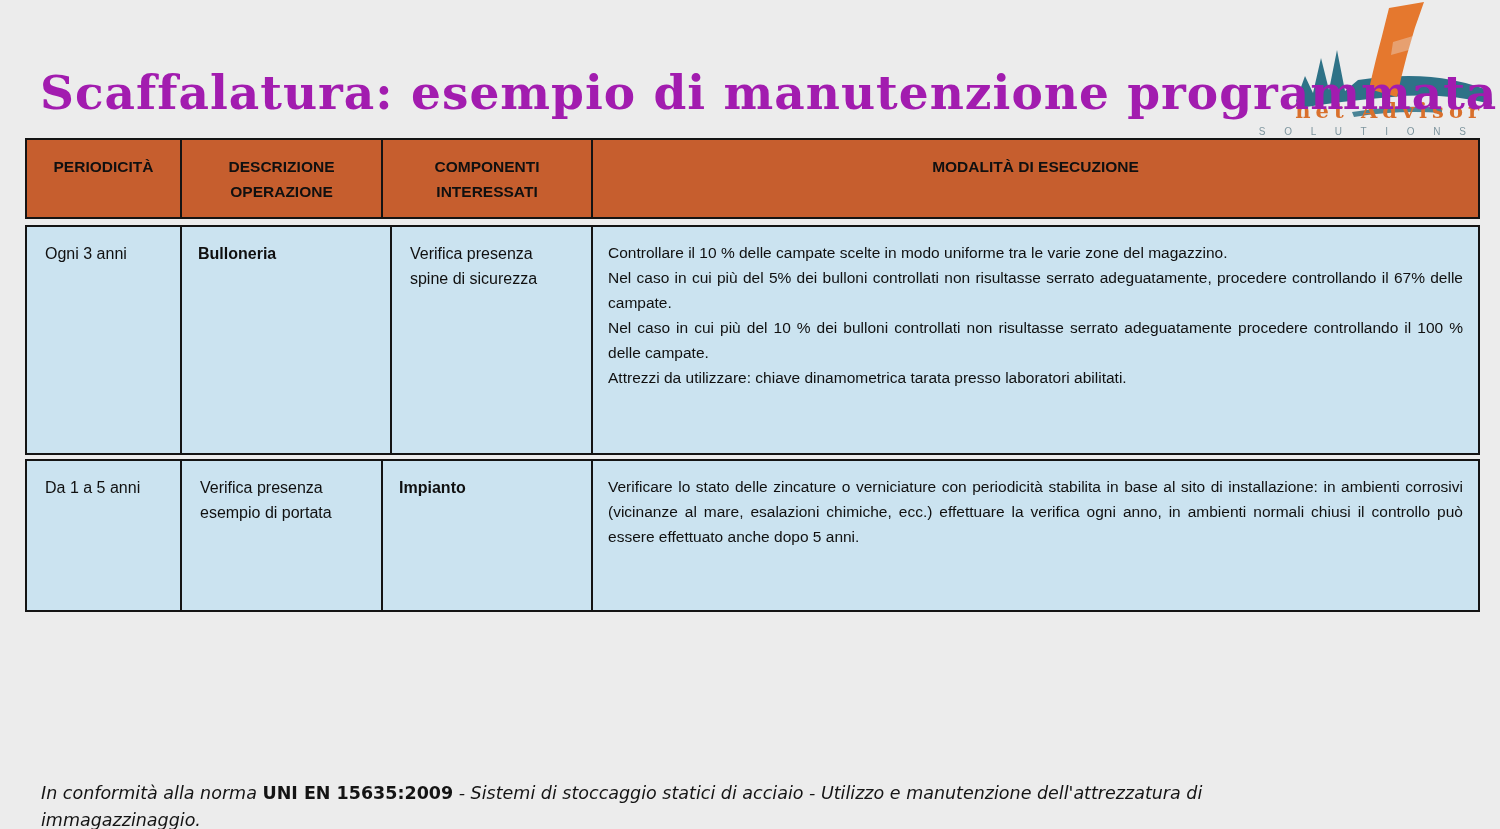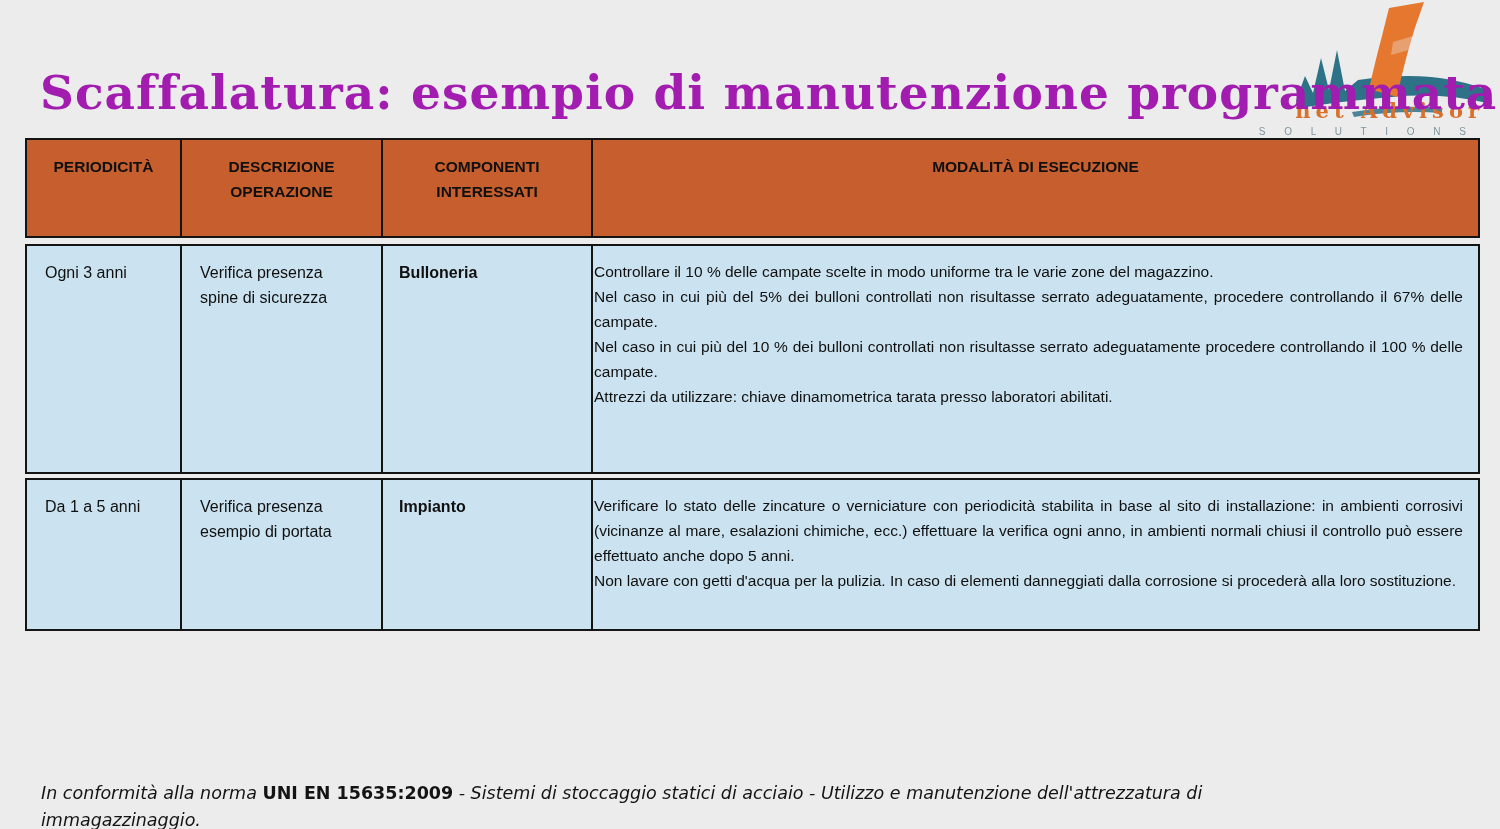--- a/index.html
+++ b/index.html
@@ -54,21 +54,21 @@
     z-index: 3;
   }
 
   
   .maint-table {
     position: absolute;
     left: 25px; top: 138px;
     width: 1455px;
   }
   .trow { display: flex; }
-  .trow.thead { height: 100px; margin-bottom: 6px; border-radius: 29px; }
+  .trow.thead { height: 81px; margin-bottom: 6px; border-radius: 29px; }
   .trow.r1 { height: 230px; margin-bottom: 4px; justify-content: space-between; }
   .trow.r2 { height: 153px; }
   .cell {
     box-sizing: border-box;
     border: 2px solid #141414;
     overflow: hidden;
   }
   .cell + .cell { border-left: none; }
   .c1 { width: 10.79%; }
   .c2 { width: 13.82%; }
@@ -88,21 +88,21 @@
     font-size: 16px;
     line-height: 25px;
     padding: 14px 22px 0 18px;
     color: #101010;
   }
   .trow.body .cell.c3 { font-weight: bold; padding-left: 16px; }
   .trow.body .cell.c4 {
     text-align: justify;
     font-size: 15.5px;
     line-height: 25px;
-    padding: 13px 15px 0 1px;
+    padding: 13px 15px 0 15px;
   }
   .cell p { margin: 0; }
 
   
   .footer {
     position: absolute;
     left: 41px; top: 780px;
     width: 1290px;
     font-family: "DejaVu Sans", sans-serif;
     font-style: italic;
@@ -136,34 +136,33 @@
 <div class="maint-table">
   <div class="trow thead">
     <div class="cell c1">PERIODICITÀ</div>
     <div class="cell c2">DESCRIZIONE OPERAZIONE</div>
     <div class="cell c3">COMPONENTI INTERESSATI</div>
     <div class="cell c4">MODALITÀ DI ESECUZIONE</div>
   </div>
 
   <div class="trow body r1">
     <div class="cell c1">Ogni 3 anni</div>
+    <div class="cell c3">Bulloneria</div>
     <div class="cell c2">Verifica presenza spine di sicurezza</div>
-    <div class="cell c3">Bulloneria</div>
     <div class="cell c4">
       <p>Controllare il 10 % delle campate scelte in modo uniforme tra le varie zone del magazzino.</p>
       <p>Nel caso in cui più del 5% dei bulloni controllati non risultasse serrato adeguatamente, procedere controllando il 67% delle campate.</p>
       <p>Nel caso in cui più del 10 % dei bulloni controllati non risultasse serrato adeguatamente procedere controllando il 100 % delle campate.</p>
       <p>Attrezzi da utilizzare: chiave dinamometrica tarata presso laboratori abilitati.</p>
     </div>
   </div>
 
   <div class="trow body r2">
     <div class="cell c1">Da 1 a 5 anni</div>
     <div class="cell c2">Verifica presenza esempio di portata</div>
     <div class="cell c3">Impianto</div>
     <div class="cell c4">
       <p>Verificare lo stato delle zincature o verniciature con periodicità stabilita in base al sito di installazione: in ambienti corrosivi (vicinanze al mare, esalazioni chimiche, ecc.) effettuare la verifica ogni anno, in ambienti normali chiusi il controllo può essere effettuato anche dopo 5 anni.</p>
-      <p>Non lavare con getti d'acqua per la pulizia. In caso di elementi danneggiati dalla corrosione si procederà alla loro sostituzione.</p>
     </div>
   </div>
 </div>
 
 <div class="footer"><span>In conformità alla norma </span><span class="norm">UNI EN 15635:2009</span><span> - Sistemi di stoccaggio statici di acciaio - Utilizzo e manutenzione dell'attrezzatura di immagazzinaggio.</span></div>
 
 </body></html>

